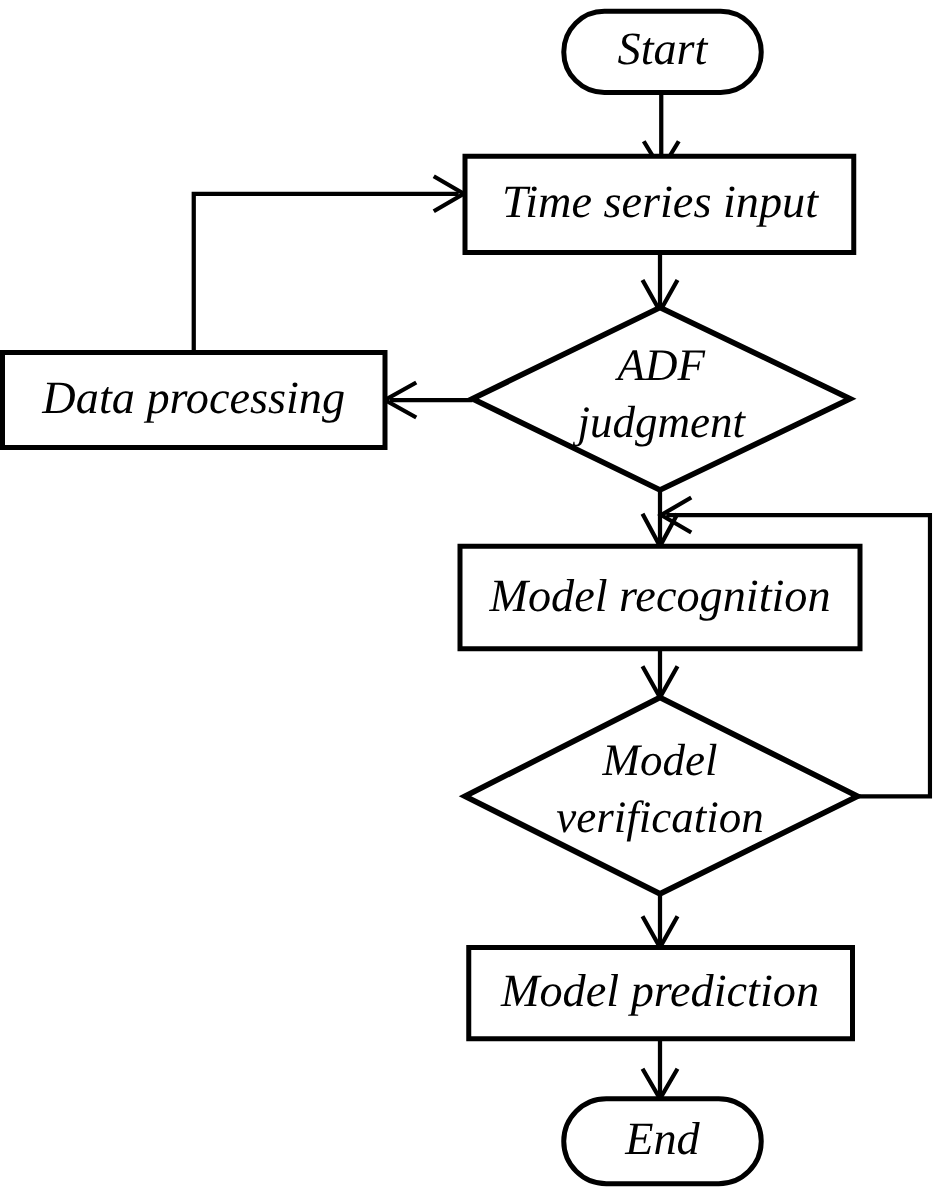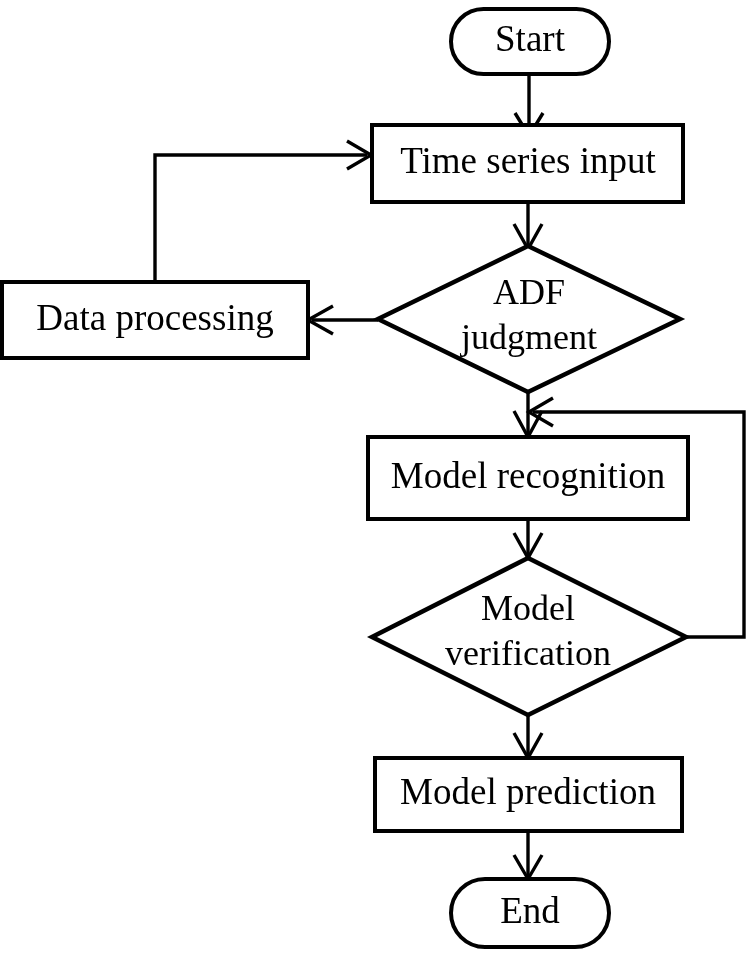--- a/index.html
+++ b/index.html
@@ -12,20 +12,21 @@
     width: 746px;
     height: 954px;
     overflow: hidden;
     font-family: "Liberation Serif", "DejaVu Serif", serif;
   }
   #flowchart-root {
     position: relative;
     width: 746px;
     height: 954px;
     background: #ffffff;
+    font-style: italic;
   }
   svg#flow-svg {
     display: block;
     width: 746px;
     height: 954px;
   }
   .node-shape {
     fill: #ffffff;
     stroke: #000000;
     stroke-width: 4;

